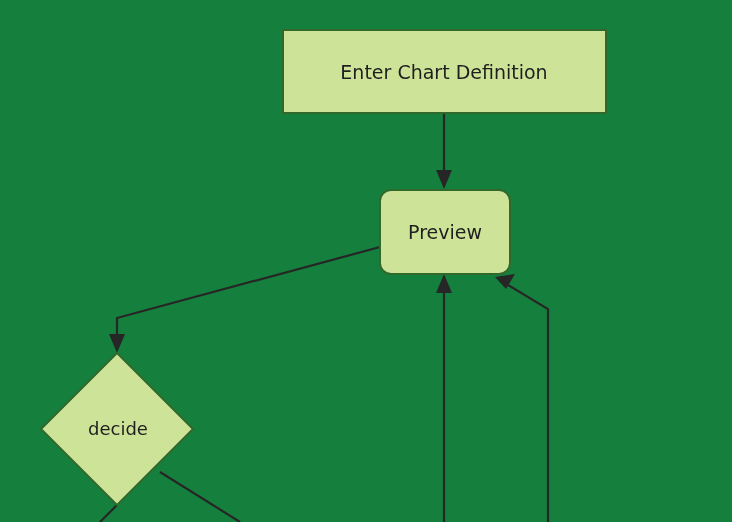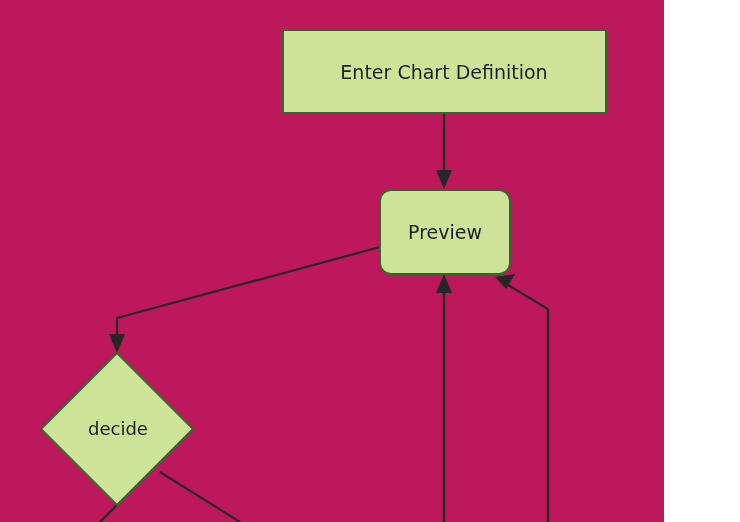--- a/index.html
+++ b/index.html
@@ -9,23 +9,23 @@
     background: #ffffff;
   }
   body {
     width: 740px;
     height: 522px;
     overflow: hidden;
     font-family: "DejaVu Sans", sans-serif;
   }
   #diagram-root {
     position: relative;
-    width: 664px;
+    width: 732px;
     height: 522px;
-    background: #be185d;
+    background: #15803d;
   }
   #flow-svg {
     position: absolute;
     top: 0;
     left: 0;
     width: 740px;
     height: 522px;
     display: block;
   }
   .node-shape {

